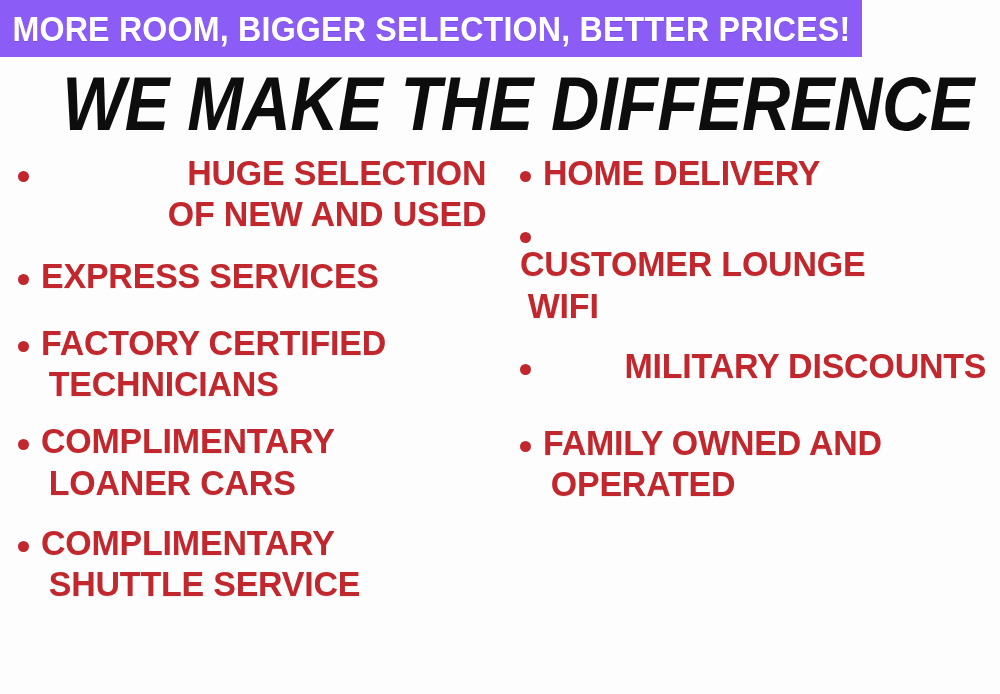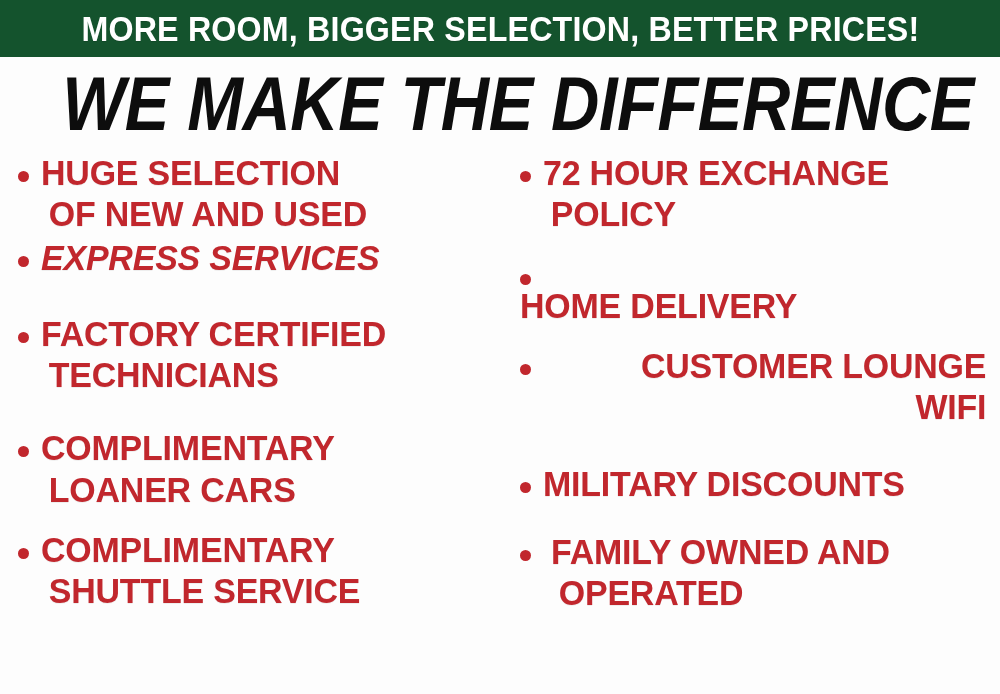--- a/index.html
+++ b/index.html
@@ -14,23 +14,23 @@
     font-family: "Liberation Sans", sans-serif;
     overflow: hidden;
     position: relative;
   }
 
   
   #banner {
     position: absolute;
     left: 0;
     top: 0;
-    width: 1000px;
+    width: 862px;
     height: 57px;
-    background: #14532d;
+    background: #8b5cf6;
     display: flex;
     align-items: center;
     justify-content: center;
     box-sizing: border-box;
   }
   #banner-text {
     color: #ffffff;
     font-family: "Liberation Sans", sans-serif;
     font-weight: bold;
     font-size: 35px;
@@ -111,23 +111,23 @@
     letter-spacing: -0.2px;
     transform: scaleX(0.97);
     transform-origin: left center;
     white-space: pre-line;
     text-indent: -8px;
     padding-left: 8px;
     text-shadow: 0 1px 0 rgba(0,0,0,0.06);
   }
 
   
-  #column-left .bullet-item:nth-child(1) { margin-bottom: 2px; }
-  #column-left .bullet-item:nth-child(2) { margin-bottom: 35px; font-style: italic; }
-  #column-left .bullet-item:nth-child(3) { margin-bottom: 32px; justify-content: flex-end; }
+  #column-left .bullet-item:nth-child(1) { margin-bottom: 20px; text-align: right; }
+  #column-left .bullet-item:nth-child(2) { margin-bottom: 26px; }
+  #column-left .bullet-item:nth-child(3) { margin-bottom: 16px; justify-content: flex-end; }
   #column-left .bullet-item:nth-child(4) { margin-bottom: 19px; }
 
   #column-right .bullet-item:nth-child(1) { margin-bottom: 20px; }
   #column-right .bullet-item:nth-child(2) { margin-bottom: 19px; flex-direction: column; }
   #column-right .bullet-item:nth-child(3) { margin-bottom: 36px; text-align: right; }
   #column-right .bullet-item:nth-child(4) { margin-bottom: 26px; }
   #column-right .bullet-item:nth-child(5) { margin-bottom: 36px; gap: 8px; }
 </style>
 </head>
 <body>
@@ -165,25 +165,20 @@
     <div class="bullet-item">
       <span class="bullet-dot"></span>
       <span class="bullet-label">COMPLIMENTARY
 SHUTTLE SERVICE</span>
     </div>
   </div>
 
   <div class="column" id="column-right">
     <div class="bullet-item">
       <span class="bullet-dot"></span>
-      <span class="bullet-label">72 HOUR EXCHANGE
-POLICY</span>
-    </div>
-    <div class="bullet-item">
-      <span class="bullet-dot"></span>
       <span class="bullet-label">HOME DELIVERY</span>
     </div>
     <div class="bullet-item">
       <span class="bullet-dot"></span>
       <span class="bullet-label">CUSTOMER LOUNGE
 WIFI</span>
     </div>
     <div class="bullet-item">
       <span class="bullet-dot"></span>
       <span class="bullet-label">MILITARY DISCOUNTS</span>

